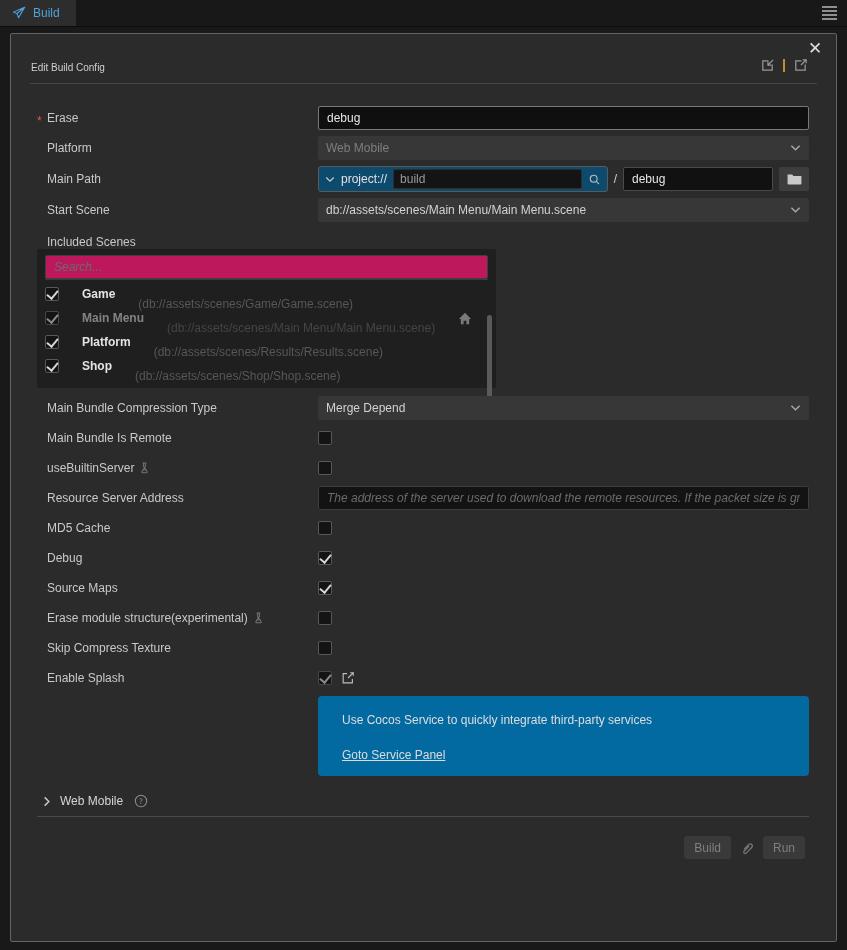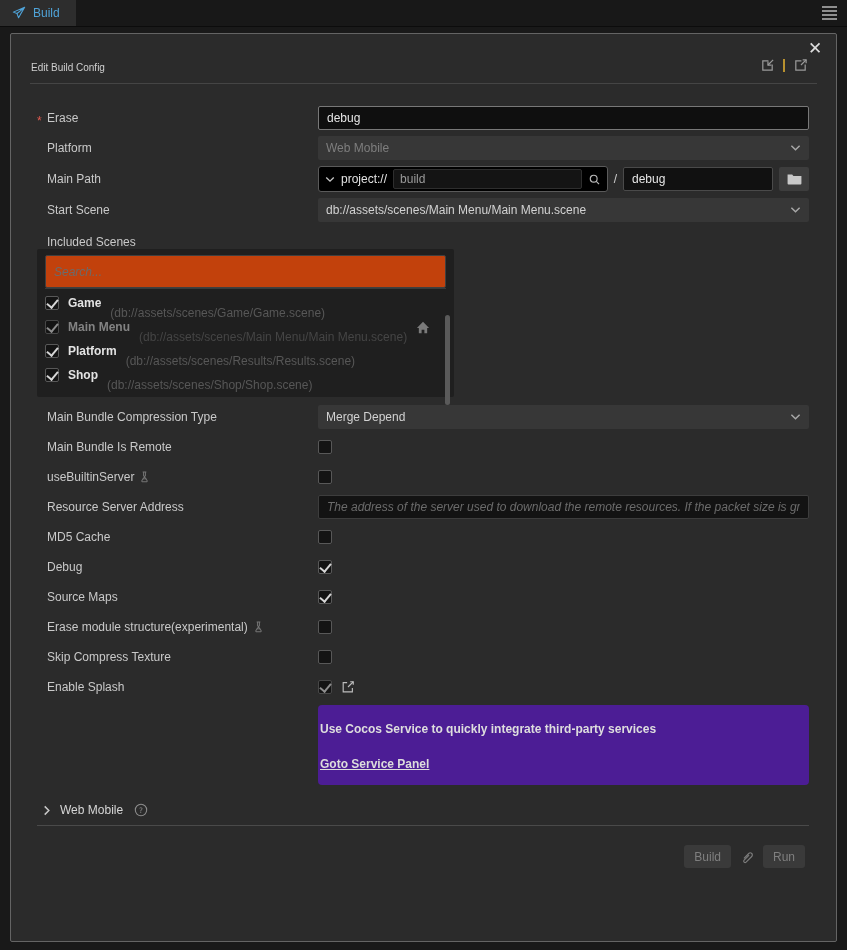--- a/index.html
+++ b/index.html
@@ -41,48 +41,48 @@
   .text-input::placeholder { color:#6b6b6b; font-style:italic; }
   .select {
     width:100%; height:24px; background:#373737; border-radius:2px; display:flex; align-items:center;
     padding:0 8px; color:#d2d2d2; cursor:pointer; position:relative;
   }
   .select .chev { margin-left:auto; }
   .select.disabled { color:#7e7e7e; cursor:default; }
   .chev svg, .icon svg { display:block; }
   
   .bp-group { display:flex; align-items:center; width:100%; gap:6px; }
-  .bp-box { flex:1; display:flex; align-items:center; border:1px solid #5a5a5a; border-radius:3px; background:#000000; height:26px; padding:0 6px 0 6px; gap:6px; }
+  .bp-box { flex:1; display:flex; align-items:center; border:1px solid #5a5a5a; border-radius:3px; background:#0c4a6e; height:26px; padding:0 6px 0 6px; gap:6px; }
   .bp-proto { color:#e2e2e2; }
   .bp-input { flex:1; height:20px; background:#141414; border:1px solid #2e2e2e; border-radius:2px; color:#9a9a9a; padding:0 6px; font-family:inherit; font-size:12px; outline:none; }
   .bp-sep { color:#cfcfcf; }
   .bp-sub { width:150px; height:24px; background:#111; border:1px solid #4a4a4a; border-radius:2px; color:#e6e6e6; padding:0 8px; font-family:inherit; font-size:12px; outline:none; }
   .icon-btn { width:30px; height:24px; background:#3d3d3d; border-radius:2px; display:flex; align-items:center; justify-content:center; cursor:pointer; flex:none; }
   
   .checkbox { width:14px; height:14px; background:#141414; border:1px solid #585858; border-radius:2px; position:relative; flex:none; cursor:pointer; }
   .checkbox.checked::after { content:""; position:absolute; left:3px; top:0px; width:5px; height:9px; border:solid #d6d6d6; border-width:0 2px 2px 0; transform:rotate(40deg); }
   .checkbox.dim { border-color:#474747; }
   .checkbox.dim::after { border-color:#8d8d8d; }
   
   .scenes-row { align-items:flex-start; margin-top:10px; margin-bottom:8px;flex-direction:column; }
   .scenes-row .row-label { padding-top:3px; }
   .scene-panel { flex:1; background:#1f1f1f; border-radius:2px; padding:6px 8px 10px 8px; position:relative; }
-  .scene-search { width:100%; height:33px; background:#c2410c; border:1px solid #3f3f3f; border-radius:2px; color:#e0e0e0; padding:0 8px; font-family:inherit; font-size:12px; outline:none; }
+  .scene-search { width:100%; height:24px; background:#be185d; border:1px solid #3f3f3f; border-radius:2px; color:#e0e0e0; padding:0 8px; font-family:inherit; font-size:12px; outline:none; }
   .scene-search::placeholder { color:#6b6b6b; font-style:italic; }
   .selectall { display:flex; align-items:center; gap:9px; height:28px; margin-top:4px; color:#e3e3e3; }
   .scene-hr { border:none; border-top:1px solid #3a3a3a; margin:0 0 2px 0; }
-  .scene-item { display:flex; align-items:center; gap:9px; height:24px; color:#e3e3e3; padding-right:16px; }
+  .scene-item { display:flex; align-items:center; gap:23px; height:24px; color:#e3e3e3; padding-right:16px; }
   .scene-name { font-weight:bold; color:#e3e3e3; white-space:nowrap; }
   .scene-path { color:#575757; white-space:nowrap; overflow:hidden; text-overflow:ellipsis;margin-top:20px; }
   .scene-item.disabled .scene-name { color:#838383; }
   .scene-item.disabled .scene-path { color:#454545; }
   .scene-home { margin-left:auto; }
   .scene-scrollbar { position:absolute; right:4px; top:66px; width:5px; height:90px; background:#5a5a5a; border-radius:3px; }
   
-  .svc-panel { margin-left:281px; background:#4c1d95; border-radius:4px; padding:17px 20px 14px 2px; margin-bottom:12px;font-weight:bold; }
+  .svc-panel { margin-left:281px; background:#0369a1; border-radius:4px; padding:17px 20px 14px 24px; margin-bottom:12px; }
   .svc-msg { color:#dedede; }
   .svc-link { display:inline-block; margin-top:21px; color:#dcdcdc; text-decoration:underline; cursor:pointer; }
   
   .section-head { display:flex; align-items:center; gap:9px; padding-left:6px; margin-top:10px; height:26px; color:#d6d6d6; cursor:pointer; }
   .section-hr { border:none; border-top:1px solid #4a4a4a; margin:2px 0 0 0; }
   
   .footer { display:flex; align-items:center; justify-content:flex-end; gap:9px; padding:19px 4px 0 0; }
   .btn { height:23px; padding:0 10px; background:#3a3a3a; border:none; border-radius:3px; color:#7f7f7f; font-size:12px; font-family:inherit; cursor:default; }
   .splash-edit { margin-left:9px; }
   .exp-icon { opacity:.75; }

